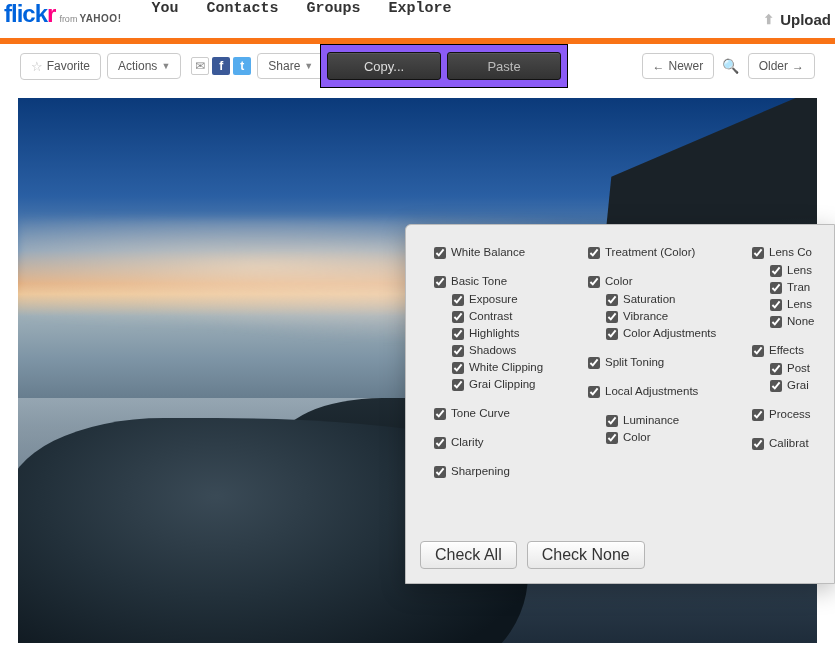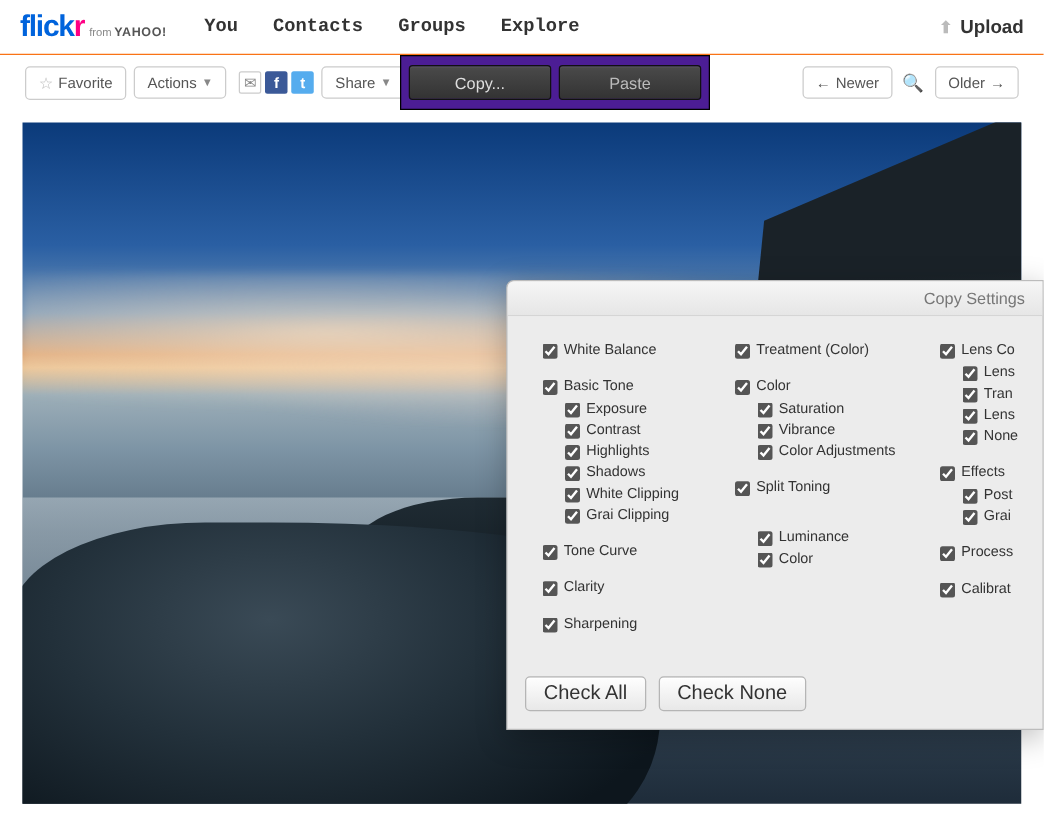--- a/index.html
+++ b/index.html
@@ -1,19 +1,19 @@
 <!DOCTYPE html>
 <html><head>
 <meta charset="utf-8">
 <style>
   * { box-sizing: border-box; margin: 0; padding: 0; }
   body { font-family: Arial, Helvetica, sans-serif; font-size: 13px; color: #333; background: #fff; width: 835px; height: 652px; overflow: hidden; position: relative; }
 
   
-  .topnav { display: flex; align-items: center; height: 44px; border-bottom: 1px solid #f97316; padding: 0 16px; }
+  .topnav { display: flex; height: 44px; border-bottom: 6px solid #f97316; padding: 0 4px; }
   .logo { display: flex; align-items: baseline; margin-right: 30px; }
   .logo-flickr { font-weight: bold; font-size: 24px; letter-spacing: -1px; }
   .logo-flickr .f-blue { color: #0063dc; }
   .logo-flickr .f-pink { color: #ff0084; }
   .logo-from { font-size: 9px; color: #888; margin-left: 4px; }
   .logo-yahoo { font-size: 10px; color: #555; font-weight: bold; margin-left: 2px; letter-spacing: 0.5px;}
   .nav-links { display: flex; gap: 28px; font-family: Liberation Mono, monospace; }
   .nav-links a { color: #333; text-decoration: none; font-size: 15px; font-weight: bold; }
   .upload { margin-left: auto; display: flex; align-items: center; gap: 6px; color: #333; font-weight: bold; font-size: 15px;}
   .upload-icon { color: #bbb; font-size: 13px; }
@@ -23,21 +23,21 @@
   .btn-group-left { display: flex; align-items: center; gap: 6px; }
   .pill-btn { border: 1px solid #ccc; border-radius: 4px; background: #fff; padding: 5px 10px; font-size: 12px; color: #555; display: flex; align-items: center; gap: 4px; cursor: pointer; }
   .pill-btn .caret { font-size: 9px; color: #888; }
   .star { color: #bbb; font-size: 13px; }
   .social { display: flex; gap: 3px; margin-left: 4px; }
   .soc { width: 18px; height: 18px; display: inline-flex; align-items: center; justify-content: center; font-size: 12px; border-radius: 2px; color: #fff; }
   .soc.mail { border:1px solid #ccc; color:#888; background:#fff; }
   .soc.fb { background:#3b5998; font-weight:bold; }
   .soc.tw { background:#55acee; font-weight:bold; }
 
-  .darkbar { position: absolute; left: 320px; top: 0; display: flex; gap: 6px; background: #4c1d95; padding: 6px; height: 44px; align-items: center; border:1px solid #000;}
+  .darkbar { position: absolute; left: 320px; top: 0; display: flex; gap: 6px; background: #8b5cf6; padding: 6px; height: 44px; align-items: center; border:1px solid #000;}
   .dark-btn { width: 114px; height: 28px; background: linear-gradient(#4a4a4a,#333); border: 1px solid #111; color: #bbb; font-size: 13px; border-radius: 3px; cursor: pointer; box-shadow: inset 0 1px 0 rgba(255,255,255,0.08);}
   .dark-btn:first-child { color:#ddd; }
 
   .nav-right { margin-left: auto; display: flex; align-items: center; gap: 8px; }
   .zoom-icon { color: #888; font-size: 14px; }
 
   
   .photo-stage { margin: 10px 18px 0 18px; position: relative; height: 545px; background: linear-gradient(to bottom, #0b3a7a 0%, #2a5fa3 18%, #6a8fb5 28%, #d8a070 34%, #e8c090 36%, #9caeb8 40%, #7d94a5 48%, #586d7e 60%, #3b4d5d 78%, #1e2c3a 100%); overflow: hidden; }
   
   .rocks-right { position:absolute; right:-40px; top:30px; width:260px; height:260px; background: linear-gradient(200deg,#1a2228 40%, #2d3a42 55%, #0e151a 80%); transform: skewY(-28deg) rotate(6deg); }
@@ -122,21 +122,20 @@
 
 <div class="photo-stage">
   <div class="clouds"></div>
   <div class="water"></div>
   <div class="rocks-right"></div>
   <div class="rocks-left2"></div>
   <div class="rocks-left"></div>
 </div>
 
 <div class="dialog">
-  <div class="dialog-title">Copy Settings</div>
   <div class="dialog-body">
 
     <div class="col">
       <label class="chk">
           <input type="checkbox" checked="" style="">
           <span>White Balance</span>
         </label>
       <div class="grp-gap"></div>
       <label class="chk">
           <input type="checkbox" checked="" style="">
@@ -208,20 +207,24 @@
             <input type="checkbox" checked="" style="">
             <span>Color Adjustments</span>
           </label>
       </div>
       <div class="grp-gap"></div>
       <label class="chk">
           <input type="checkbox" checked="" style="">
           <span>Split Toning</span>
         </label>
       <div class="grp-gap"></div>
+      <label class="chk">
+          <input type="checkbox" checked="" style="">
+          <span>Local Adjustments</span>
+        </label>
       <div class="grp-gap"></div>
       <div class="indent">
         <label class="chk">
             <input type="checkbox" checked="" style="">
             <span>Luminance</span>
           </label>
         <label class="chk">
             <input type="checkbox" checked="" style="">
             <span>Color</span>
           </label>

